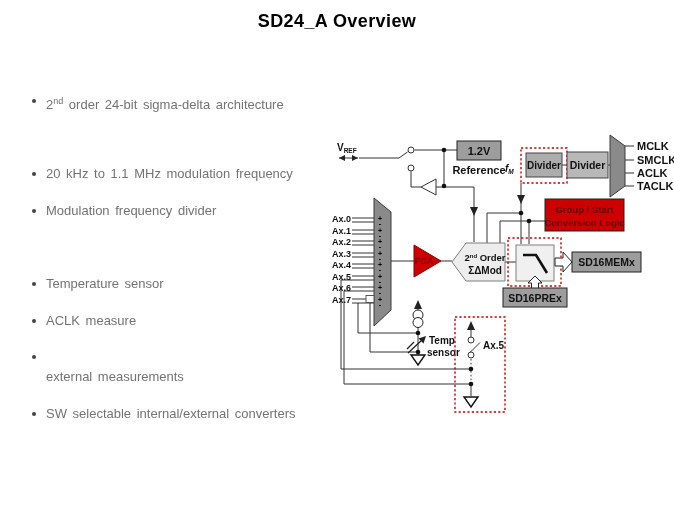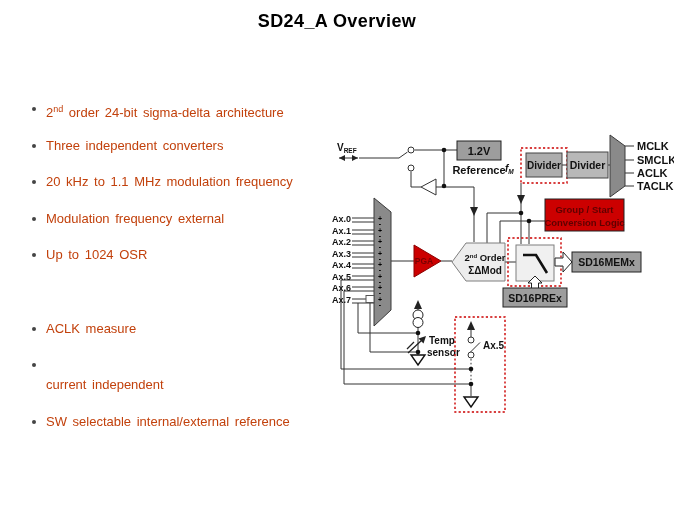--- a/index.html
+++ b/index.html
@@ -1,68 +1,64 @@
 <!DOCTYPE html>
 <html><head>
 <meta charset="utf-8">
 <style>
   html,body{margin:0;padding:0;background:#fff;}
   #page{position:relative;width:674px;height:506px;background:#ffffff;overflow:hidden;
         font-family:"Liberation Sans","DejaVu Sans",sans-serif;color:#111;border-radius:27px;}
   #title{position:absolute;top:11px;left:0;width:674px;text-align:center;
          font-size:18px;font-weight:bold;letter-spacing:.4px;color:#000;}
-  .bullet{position:absolute;left:30px;width:320px;font-size:13px;color:#c2410c;
-          word-spacing:2px;line-height:20px;margin-top:8px;}
+  .bullet{position:absolute;left:30px;width:320px;font-size:13px;color:#737373;
+          word-spacing:2px;line-height:20px;}
   .bullet .dot{position:absolute;left:2px;top:8px;width:4px;height:4px;border-radius:50%;background:#444;}
   .bullet .txt{display:block;margin-left:16px;}
   sup{font-size:9px;}
   svg text{font-family:"Liberation Sans","DejaVu Sans",sans-serif;}
   .blk-label{font-weight:bold;fill:#111;}
   .wire{stroke:#333;stroke-width:1;fill:none;}
   .reddot{stroke:#cc0000;stroke-width:1.4;fill:none;stroke-dasharray:2.2 2.2;}
 </style>
 </head>
 <body>
 
 <div id="page">
 
   <div id="title">SD24_A Overview</div>
 
   <div class="bullet" style="top:91px">
     <span class="dot"></span>
     <span class="txt"><span>2</span><sup>nd</sup><span> order 24-bit sigma-delta architecture</span></span>
   </div>
-  <div class="bullet" style="top:128px">
-    <span class="dot"></span>
-    <span class="txt">Three independent converters</span>
-  </div>
   <div class="bullet" style="top:164px">
     <span class="dot"></span>
     <span class="txt">20 kHz to 1.1 MHz modulation frequency</span>
   </div>
   <div class="bullet" style="top:201px">
     <span class="dot"></span>
-    <span class="txt">Modulation frequency external</span>
-  </div>
-  <div class="bullet" style="top:237px">
-    <span class="dot"></span>
-    <span class="txt">Up to 1024 OSR</span>
+    <span class="txt">Modulation frequency divider</span>
+  </div>
+  <div class="bullet" style="top:274px">
+    <span class="dot"></span>
+    <span class="txt">Temperature sensor</span>
   </div>
   <div class="bullet" style="top:311px">
     <span class="dot"></span>
     <span class="txt">ACLK measure</span>
   </div>
   <div class="bullet" style="top:347px">
     <span class="dot"></span>
     <span class="txt"><br>
-    <span>current independent</span></span>
+    <span>external measurements</span></span>
   </div>
   <div class="bullet" style="top:404px">
     <span class="dot"></span>
-    <span class="txt">SW selectable internal/external reference</span>
+    <span class="txt">SW selectable internal/external converters</span>
   </div>
 
   <svg width="674" height="506" viewBox="0 0 674 506" style="position:absolute;top:0;left:0">
 
     <path class="wire" d="
       M339 158 H358  M359 158 H399
       M414.5 150 H457
       M444 150 V186
       M411 171.5 V187 M411 187 H421
       M436 187 H474 M474 187 V242

